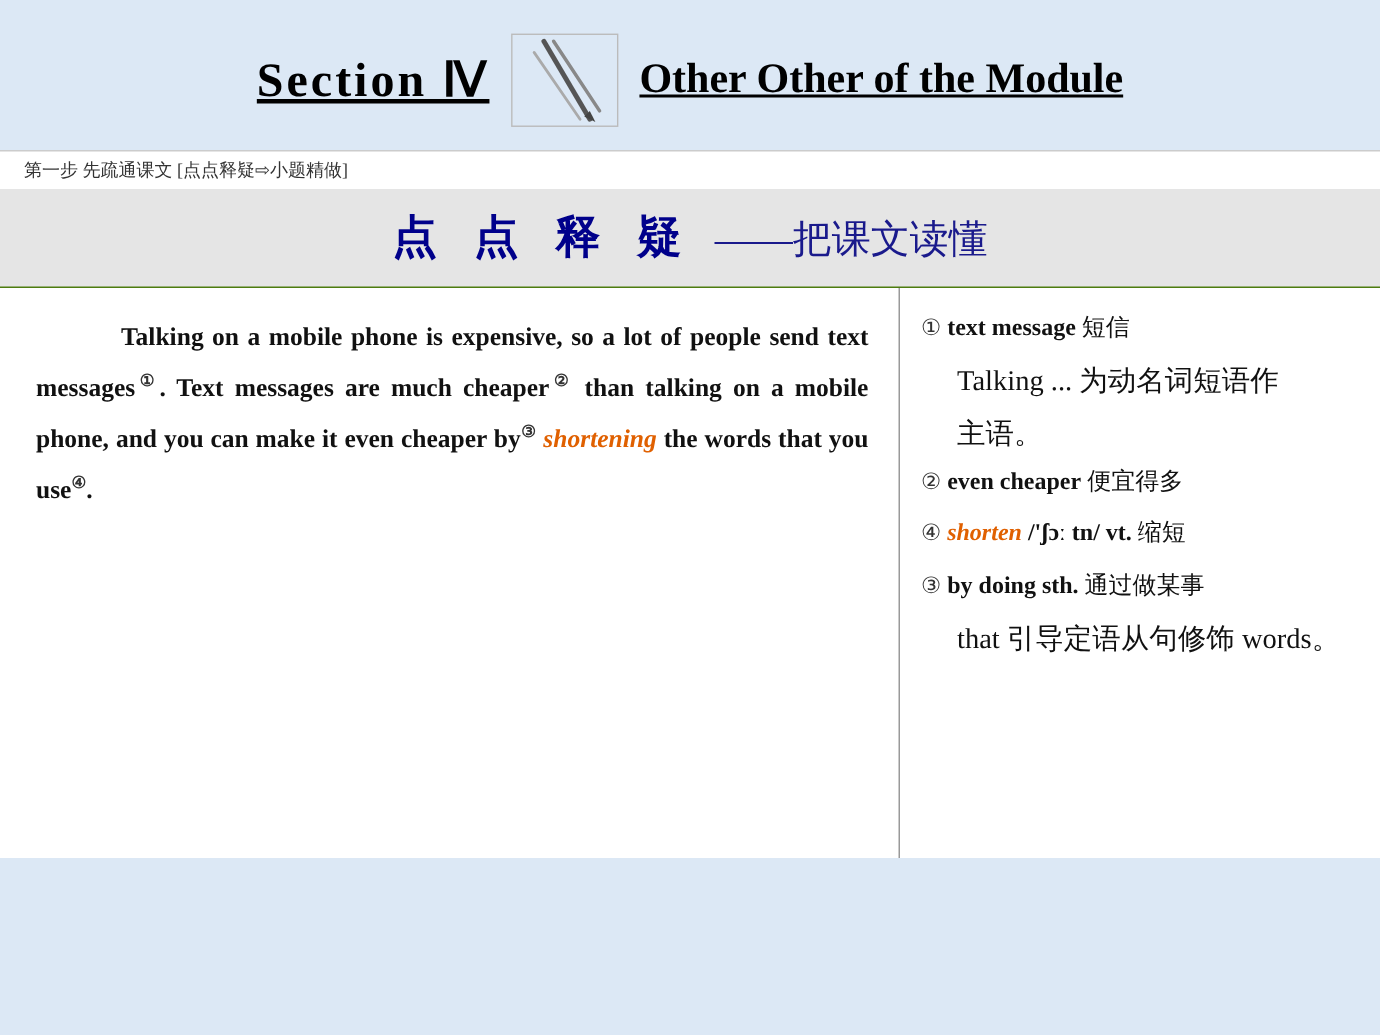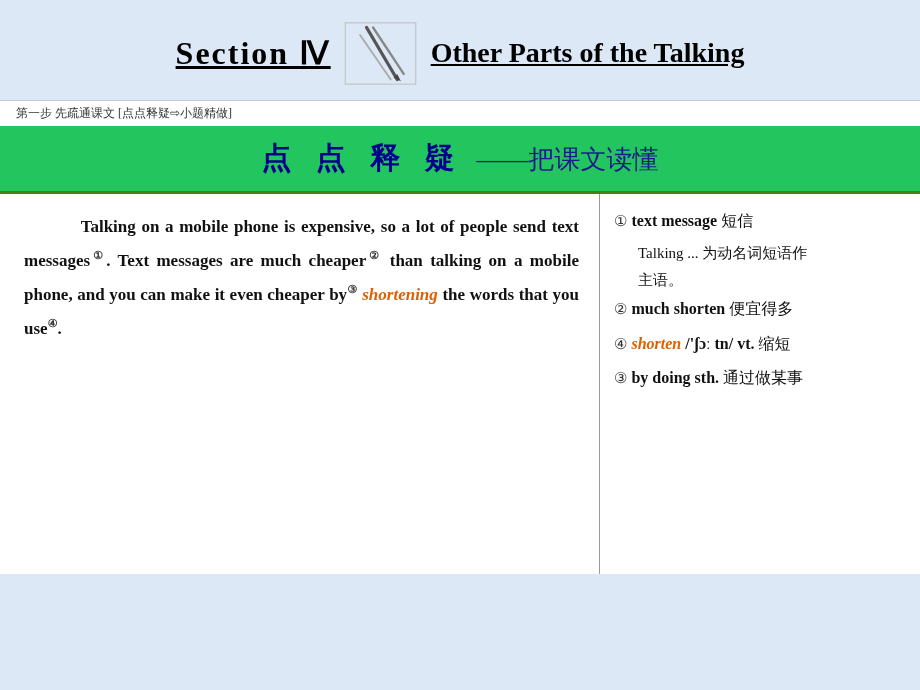--- a/index.html
+++ b/index.html
@@ -66,24 +66,24 @@
 
     
     .main-content {
       background: white;
       margin: 0;
       padding: 0;
     }
 
     
     .title-banner {
-      background: #22c55e;
+      background: #e5e5e5;
       padding: 12px 0;
       text-align: center;
-      border-bottom: 3px solid #4d7c0f;
+      border-bottom: 1px solid #4d7c0f;
     }
 
     .title-banner-text {
       font-size: 30px;
       font-weight: bold;
       color: #00008b;
       letter-spacing: 8px;
       font-family: "SimHei", "黑体", sans-serif;
     }
 
@@ -168,21 +168,21 @@
       font-family: "Times New Roman", serif;
       font-weight: bold;
     }
 
     .right-item .cn {
       font-family: "SimSun", serif;
     }
 
     .right-subitem {
       padding-left: 24px;
-      font-size: 15px;
+      font-size: 19px;
       line-height: 1.8;
     }
 
     sup {
       font-size: 11px;
       color: #333;
     }
 
     .circle-num {
       font-size: 15px;
@@ -212,21 +212,21 @@
           <line x1="-8" y1="-28" x2="25" y2="22" stroke="#888" stroke-width="2.5" stroke-linecap="round"></line>
           <line x1="-22" y1="-20" x2="11" y2="28" stroke="#aaa" stroke-width="2" stroke-linecap="round"></line>
 
           <polygon points="14,26 22,30 18,22" fill="#444"></polygon>
         </g>
 
         <rect x="2" y="2" width="76" height="66" fill="none" stroke="#bbb" stroke-width="1"></rect>
       </svg>
     </div>
 
-    <span class="header-module-title">Other Parts of the Talking</span>
+    <span class="header-module-title">Other Other of the Module</span>
   </div>
 
   <div class="step-label">
     <span>第一步  先疏通课文  [点点释疑⇨小题精做]</span>
   </div>
 
   <div class="main-content">
 
     <div class="title-banner">
       <span class="title-banner-text">点 点 释 疑</span>
@@ -250,35 +250,38 @@
           <span class="cn"> 短信</span>
         </div>
 
         <div class="right-subitem">
           <span>Talking ...  为动名词短语作</span><br>
           <span>主语。</span>
         </div>
 
         <div class="right-item">
           <span class="circle-num">②</span>
-          <span class="en">much shorten</span>
+          <span class="en">even cheaper</span>
           <span class="cn"> 便宜得多</span>
         </div>
 
         <div class="right-item">
           <span class="circle-num">④</span>
           <span class="highlight-orange">shorten</span>
           <span class="en"> /'ʃɔː tn/ vt.</span>
           <span class="cn">缩短</span>
         </div>
 
         <div class="right-item">
           <span class="circle-num">③</span>
           <span class="en">by doing sth.</span>
           <span class="cn">通过做某事</span>
         </div>
 
+        <div class="right-subitem">
+          <span>that  引导定语从句修饰  words。</span>
+        </div>
 
       </div>
     </div>
 
   </div>
 </div>
 
 </body></html>

